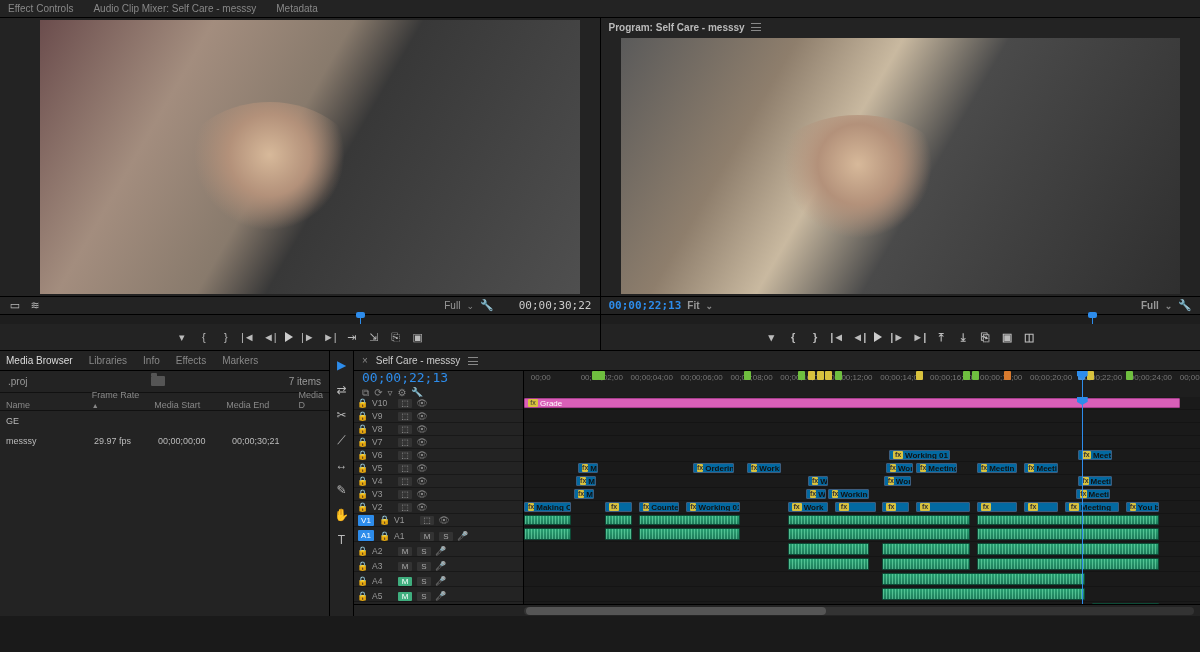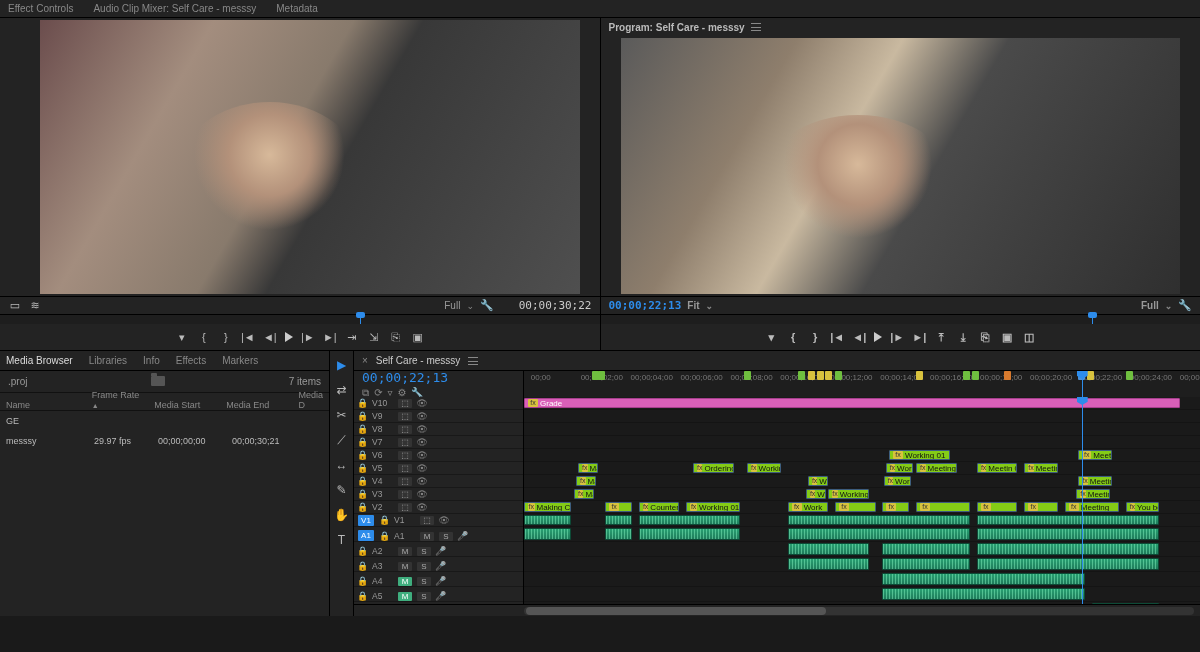--- a/index.html
+++ b/index.html
@@ -81,21 +81,21 @@
   .trk.aud{height:15px;align-items:flex-end;}
   .trk .lock,.trk .eye,.trk .spk{width:10px;height:10px;display:inline-flex;align-items:center;justify-content:center;color:#888;font-size:9px;}
   .trk .lbl{width:22px;color:#999;}
   .trk .tag{width:14px;text-align:center;background:#333;color:#aaa;font-size:8px;border-radius:1px;margin-right:1px;}
   .trk .tag.on{background:#3fae7e;color:#fff;}
   .trk .patch{width:16px;height:11px;background:#2d8ceb;color:#fff;text-align:center;font-size:8px;line-height:11px;border-radius:1px;margin-right:2px;}
 
   .track-area{flex:1;position:relative;background:#1a1a1a;}
   .track-lane{position:absolute;left:0;right:0;border-bottom:1px solid #141414;}
   .clip{position:absolute;top:1px;bottom:1px;border-radius:1px;font-size:8px;color:#111;padding-left:3px;overflow:hidden;white-space:nowrap;display:flex;align-items:center;}
-  .clip.vid{background:#84cc16;border:1px solid #3d5d7e;}
+  .clip.vid{background:#0369a1;border:1px solid #3d5d7e;font-weight:bold;}
   .clip.adj{background:#d95fb8;border:1px solid #a63e8d;color:#fff;}
   .clip.aud{background:#1f7a5a;border:1px solid #0d4a36;top:1px;bottom:1px;}
   .clip.aud .wave{position:absolute;inset:0;background:
       repeating-linear-gradient(90deg, rgba(120,230,180,.55) 0 1px, transparent 1px 3px),
       linear-gradient(#28a072,#1f7a5a);
   }
   .fx{display:inline-block;width:10px;height:8px;background:#d8c23e;color:#333;font-size:7px;line-height:8px;text-align:center;margin-right:2px;border-radius:1px;}
 
   .tl-zoom{height:12px;background:#232323;border-top:1px solid #000;position:relative;}
   .tl-zoom .bar{position:absolute;top:2px;height:8px;left:170px;right:6px;background:#333;border-radius:4px;}

